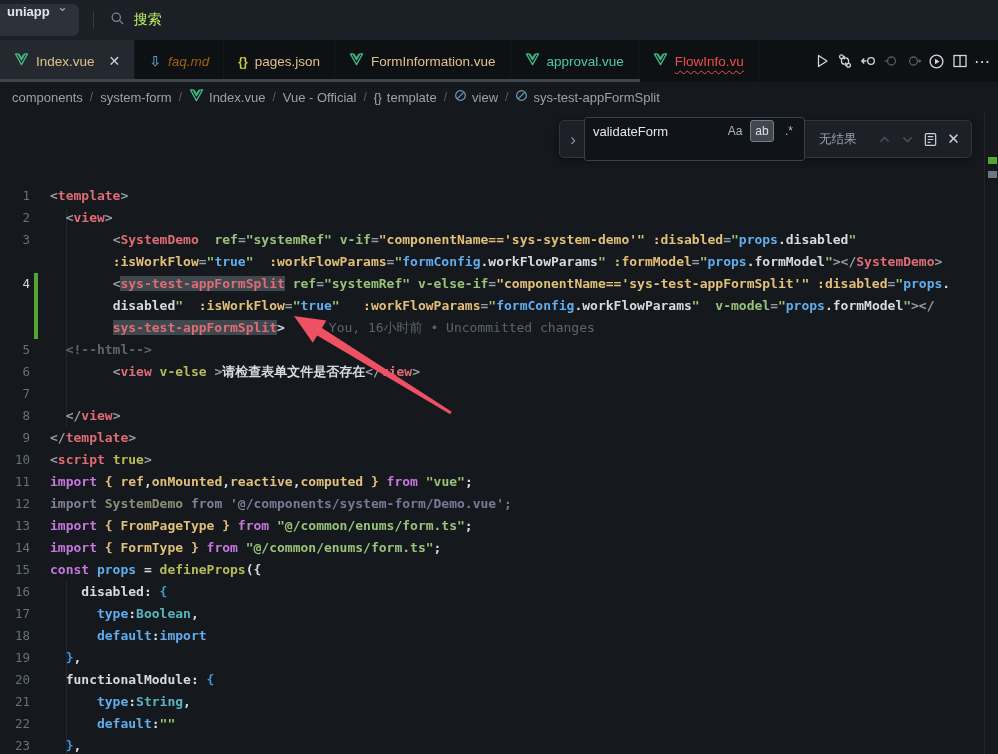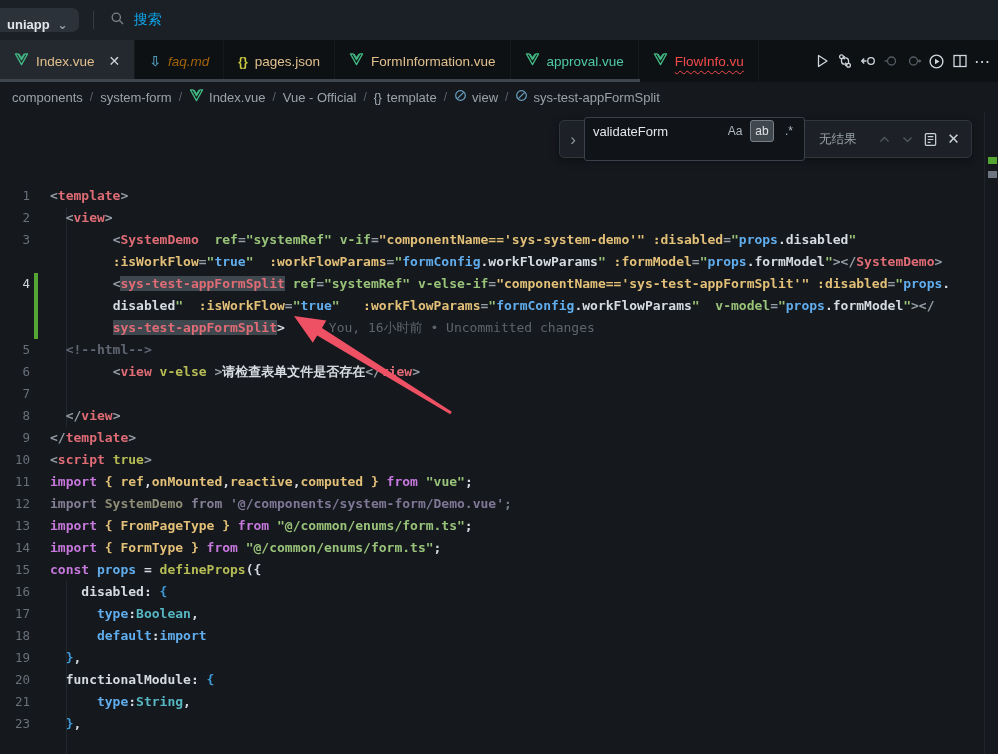--- a/index.html
+++ b/index.html
@@ -1,25 +1,25 @@
 <!DOCTYPE html>
 <html><head>
 <meta charset="utf-8">
 <style>
   html,body{margin:0;padding:0}
   body{width:998px;height:754px;overflow:hidden;position:relative;background:#15181d;
        font-family:"Liberation Sans","DejaVu Sans",sans-serif;-webkit-font-smoothing:antialiased}
 
   
   .titlebar{height:40px;background:#1b2026;display:flex;align-items:center}
-  .proj-chip{height:24px;background:#2c323a;border-radius:0 7px 7px 0;display:flex;align-items:flex-end;
+  .proj-chip{height:32px;background:#2c323a;border-radius:0 7px 7px 0;display:flex;align-items:flex-start;
              padding:0 11px 0 7px;color:#e2e6ea;font-size:13px;font-weight:bold;gap:8px}
   .chev{color:#9aa2ab;font-size:12px;line-height:10px;transform:translateY(-2px)}
   .tb-divider{width:1px;height:18px;background:#343b43;margin:0 16px 0 14px}
-  .tb-search{display:flex;align-items:center;gap:9px;color:#0ea5e9;font-size:14px}
+  .tb-search{display:flex;align-items:center;gap:9px;color:#bef264;font-size:14px}
 
   
   .tabbar{height:42px;background:#0e1114;display:flex;position:relative}
   .tabs{display:flex;height:100%}
   .tab{display:flex;align-items:center;gap:7px;padding:0 14px;font-size:13.5px;color:#8b949e;
        border-right:1px solid #15181c;white-space:nowrap}
   .tab.active{background:#24292f}
   .tab-label.italic{font-style:italic}
   .tab-label.squig{text-decoration:underline wavy #f14c4c 1px;text-underline-offset:4px}
   .tab-close{color:#cdd4db;font-size:14px;margin-left:7px;font-weight:bold;line-height:1}
@@ -270,20 +270,21 @@
       <div class="crow"><span class="ln">12</span><span class="bar"></span><span class="cline"><span class="tk-dimp">import</span><span class="tk-dim"> </span><span class="tk-dimy">SystemDemo</span><span class="tk-dim"> </span><span class="tk-dimp">from</span><span class="tk-dim"> </span><span class="tk-dims">'@/components/system-form/Demo.vue'</span><span class="tk-dim">;</span></span></div>
       <div class="crow"><span class="ln">13</span><span class="bar"></span><span class="cline"><span class="tk-pur">import</span><span class="tk-yel"> { </span><span class="tk-yel">FromPageType</span><span class="tk-yel"> }</span><span class="tk-w"> </span><span class="tk-pur">from</span><span class="tk-w"> </span><span class="tk-grn">"@/common/enums/form.ts"</span><span class="tk-w">;</span></span></div>
       <div class="crow"><span class="ln">14</span><span class="bar"></span><span class="cline"><span class="tk-pur">import</span><span class="tk-yel"> { </span><span class="tk-yel">FormType</span><span class="tk-yel"> }</span><span class="tk-w"> </span><span class="tk-pur">from</span><span class="tk-w"> </span><span class="tk-grn">"@/common/enums/form.ts"</span><span class="tk-w">;</span></span></div>
       <div class="crow"><span class="ln">15</span><span class="bar"></span><span class="cline"><span class="tk-pur">const</span><span class="tk-w"> </span><span class="tk-blu">props</span><span class="tk-w"> = </span><span class="tk-olv">defineProps</span><span class="tk-w">({</span></span></div>
       <div class="crow"><span class="ln">16</span><span class="bar"></span><span class="cline"><span class="tk-w">    </span><span class="tk-w">disabled</span><span class="tk-w">: </span><span class="tk-brc">{</span></span></div>
       <div class="crow"><span class="ln">17</span><span class="bar"></span><span class="cline"><span class="tk-w">      </span><span class="tk-blu">type</span><span class="tk-w">:</span><span class="tk-cyn">Boolean</span><span class="tk-w">,</span></span></div>
       <div class="crow"><span class="ln">18</span><span class="bar"></span><span class="cline"><span class="tk-w">      </span><span class="tk-blu">default</span><span class="tk-w">:</span><span class="tk-blu">import</span></span></div>
       <div class="crow"><span class="ln">19</span><span class="bar"></span><span class="cline"><span class="tk-w">  </span><span class="tk-brc">}</span><span class="tk-w">,</span></span></div>
       <div class="crow"><span class="ln">20</span><span class="bar"></span><span class="cline"><span class="tk-w">  </span><span class="tk-w">functionalModule</span><span class="tk-w">: </span><span class="tk-brc">{</span></span></div>
       <div class="crow"><span class="ln">21</span><span class="bar"></span><span class="cline"><span class="tk-w">      </span><span class="tk-blu">type</span><span class="tk-w">:</span><span class="tk-cyn">String</span><span class="tk-w">,</span></span></div>
+      <div class="crow"><span class="ln">22</span><span class="bar"></span><span class="cline"><span class="tk-w">      </span><span class="tk-blu">default</span><span class="tk-w">:</span><span class="tk-grn">""</span></span></div>
       <div class="crow"><span class="ln">23</span><span class="bar"></span><span class="cline"><span class="tk-w">  </span><span class="tk-brc">}</span><span class="tk-w">,</span></span></div>
     </div>
   <div class="ruler-divider"></div>
   <div class="ov-mark ov-green"></div>
   <div class="ov-mark ov-gray"></div>
 
   <div class="findwidget">
     <div class="fw-toggle">›</div>
     <div class="fw-input">
       <span class="fw-query">validateForm</span>

